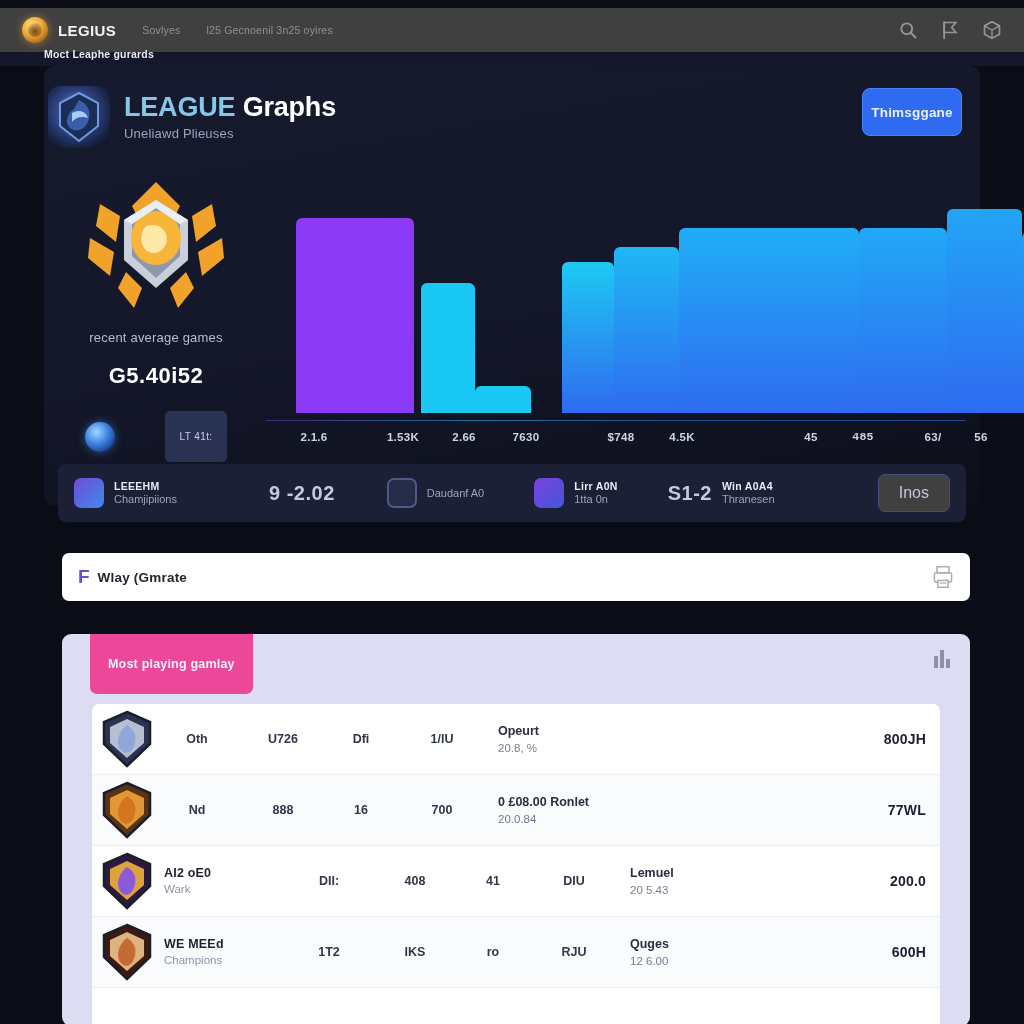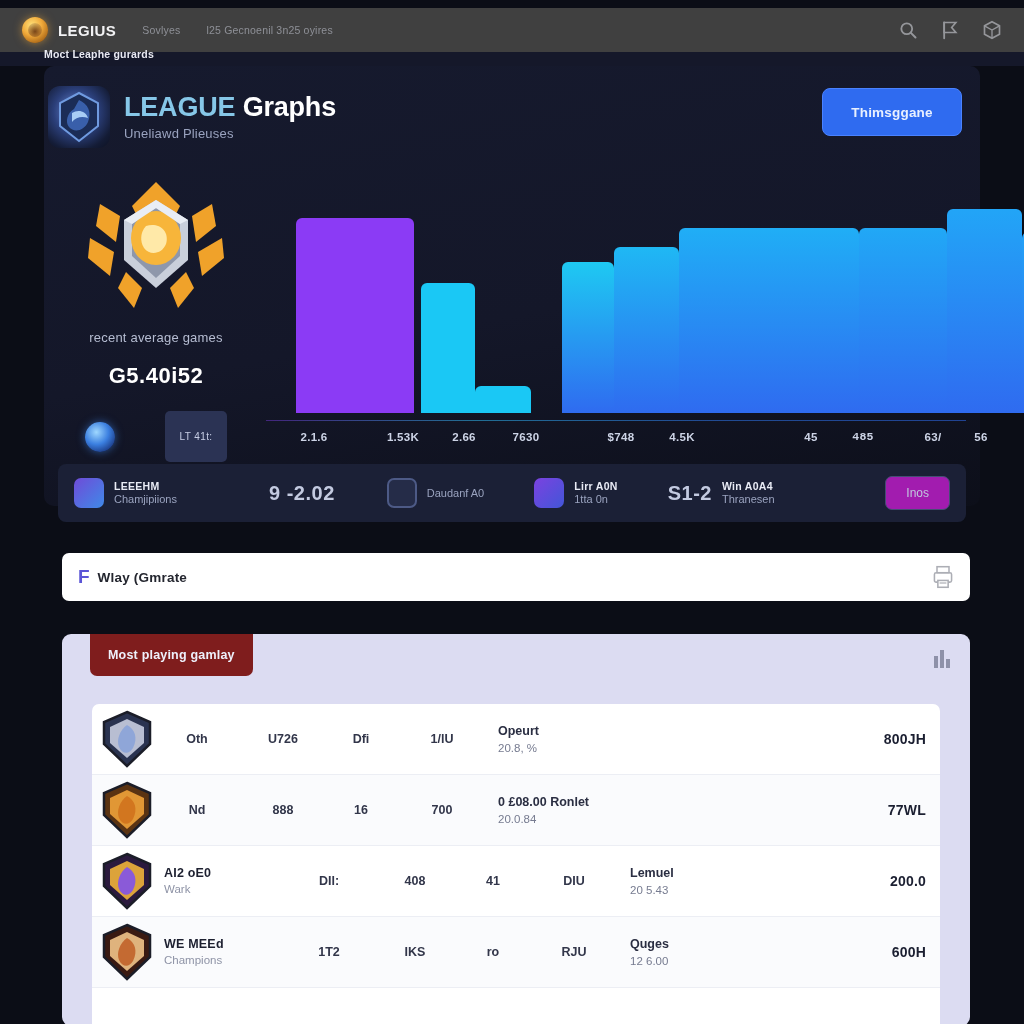--- a/index.html
+++ b/index.html
@@ -65,21 +65,21 @@
     overflow:hidden;
   }
   .hero-crest svg { position:absolute; inset:0; }
   .hero-title { font-size:27px; font-weight:bold; line-height:1.05; letter-spacing:-.2px; }
   .hero-title .t1 { color:#86c7e8; }
   .hero-title .t2 { color:#ffffff; }
   .hero-sub { color:#9aa3bf; font-size:13px; margin-top:5px; letter-spacing:.2px; }
 
   .hero-btn {
     position:absolute; right:18px; top:22px;
-    width:140px; height:48px; border-radius:8px;
+    width:100px; height:48px; border-radius:8px;
     background:#2f6bf0; border:1px solid #4a82ff;
     color:#e8f0ff; font-size:13.5px; font-weight:bold;
     display:flex; align-items:center; justify-content:center;
     cursor:pointer; letter-spacing:.2px;
   }
 
   
   .rankcol { position:absolute; left:14px; top:110px; width:196px; text-align:center; }
   .rank-emblem { width:152px; height:140px; margin:0 auto; display:block; }
   .rank-label { color:#b6bdd2; font-size:13px; margin-top:14px; letter-spacing:.2px; }
@@ -125,22 +125,22 @@
   }
   .stat-ico.ring {
     background:#252c48; border:2px solid #4d5a86;
   }
   .stat-ico.glow { background:linear-gradient(135deg,#7b42e0,#4256d8); }
   .stat-txt { line-height:1.25; }
   .stat-k { color:#e9ebf5; font-size:10.5px; font-weight:bold; letter-spacing:.3px; }
   .stat-v { color:#9aa3bf; font-size:11px; }
   .stat-big { color:#c3cae0; font-size:20px; font-weight:bold; letter-spacing:.5px; }
   .stat-btn {
-    margin-left:auto; background:#a21caf; border:1px solid #454e74; border-radius:7px;
-    padding:9px 20px; color:#c0c7de; font-size:12px; cursor:pointer;
+    margin-left:auto; background:#404040; border:1px solid #454e74; border-radius:7px;
+    padding:9px 20px; color:#c0c7de; font-size:16px; cursor:pointer;
   }
   .sgap-a { margin-left:92px; } .sgap-b { margin-left:52px; }
   .sgap-c { margin-left:50px; } .sgap-d { margin-left:50px; }
 
   
   .searchbar {
     position:absolute; left:62px; top:553px; width:908px; height:48px;
     background:#ffffff; border-radius:7px;
     display:flex; align-items:center; padding:0 16px;
   }
@@ -149,22 +149,22 @@
   }
   .search-txt { color:#24262f; font-size:13.5px; font-weight:bold; letter-spacing:.2px; }
   .search-act { margin-left:auto; width:22px; height:24px; opacity:.55; }
 
   
   .tablecard {
     position:absolute; left:62px; top:634px; width:908px; height:392px;
     background:#dcdcf2; border-radius:9px; overflow:hidden;
   }
   .tabchip {
-    position:absolute; left:28px; top:0; height:42px;
-    background:#7f1d1d; border-radius:0 0 7px 7px;
+    position:absolute; left:28px; top:0; height:60px;
+    background:#ec4899; border-radius:0 0 7px 7px;
     display:flex; align-items:center; padding:0 18px;
     color:#eef0fb; font-size:12.5px; font-weight:bold; letter-spacing:.2px;
     cursor:pointer;
   }
   .card-act { position:absolute; right:18px; top:12px; width:20px; height:24px; opacity:.6; }
 
   .tablebody {
     position:absolute; left:30px; right:30px; top:70px; bottom:0;
     background:#ffffff; border-radius:7px 7px 0 0; overflow:hidden;
   }

